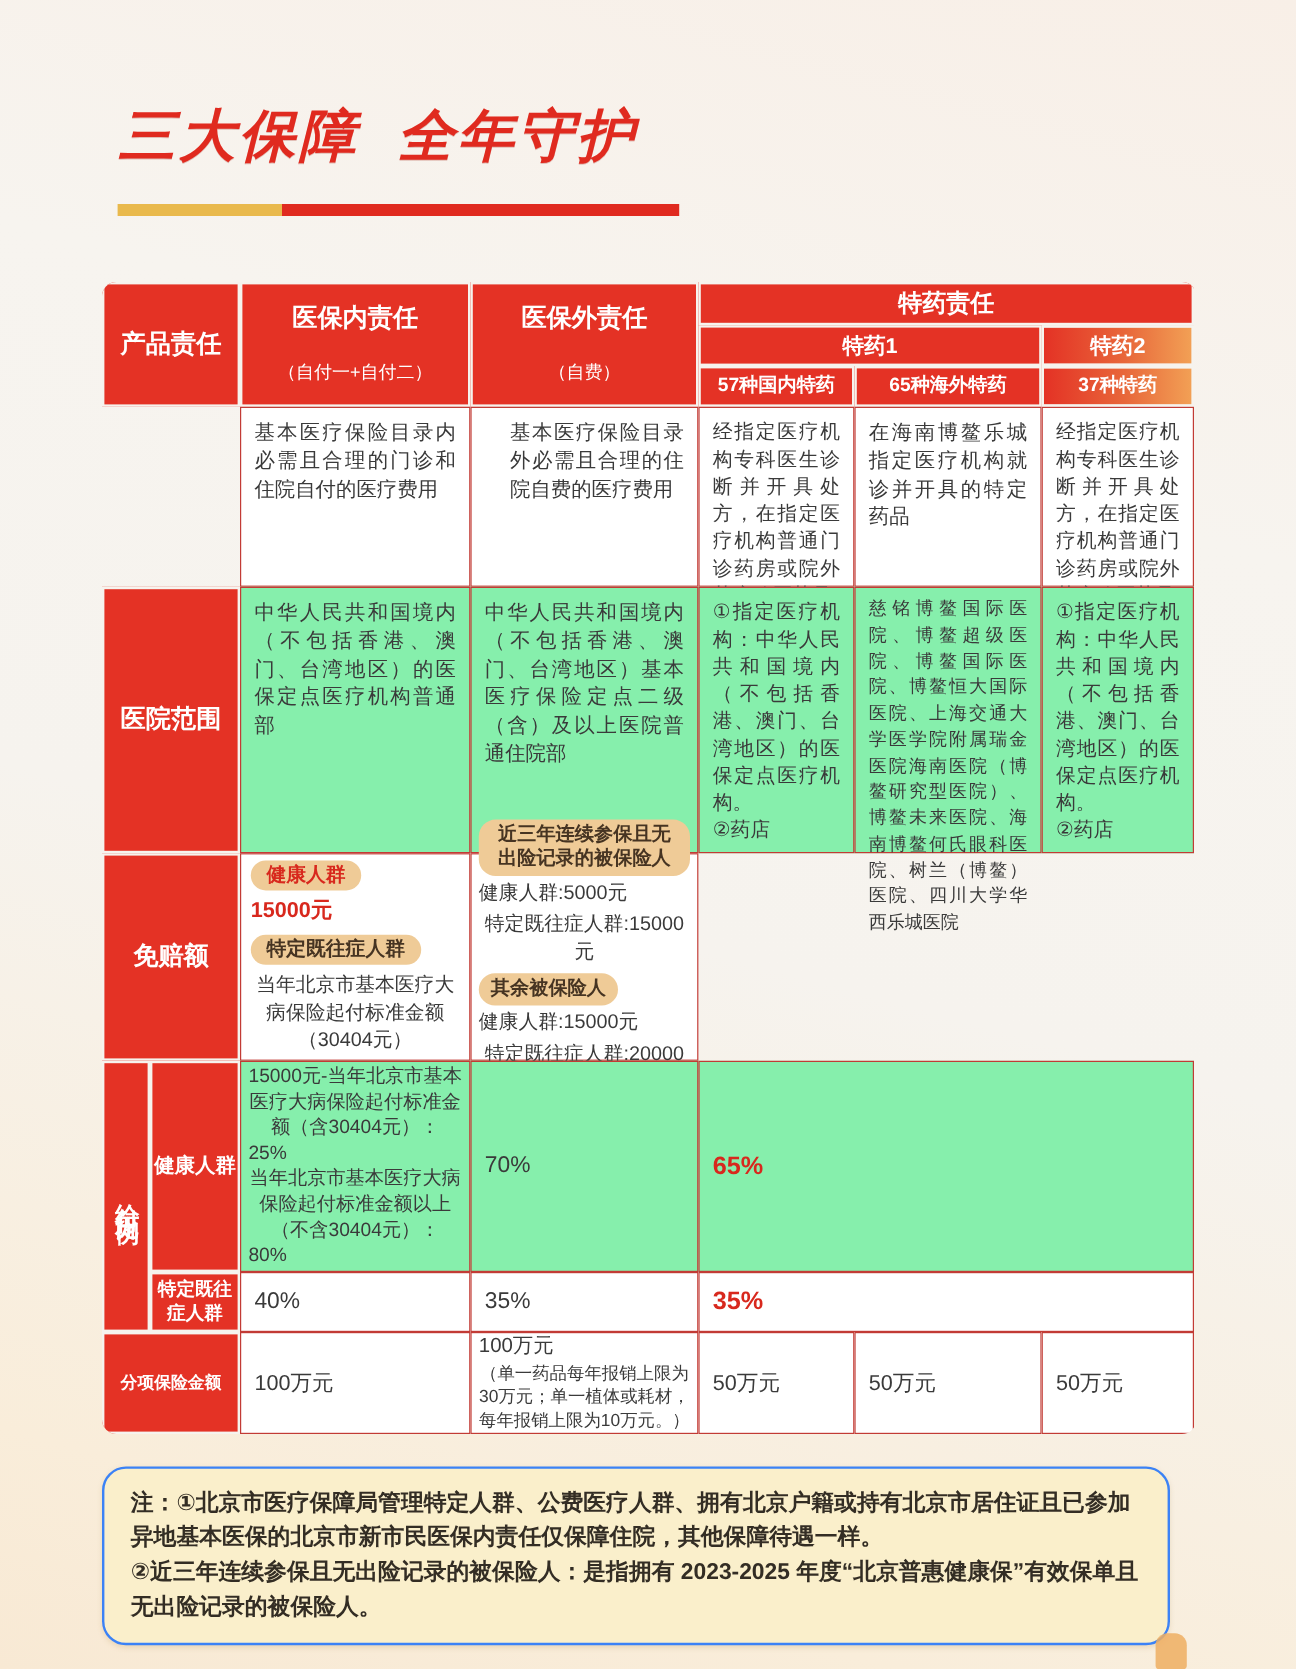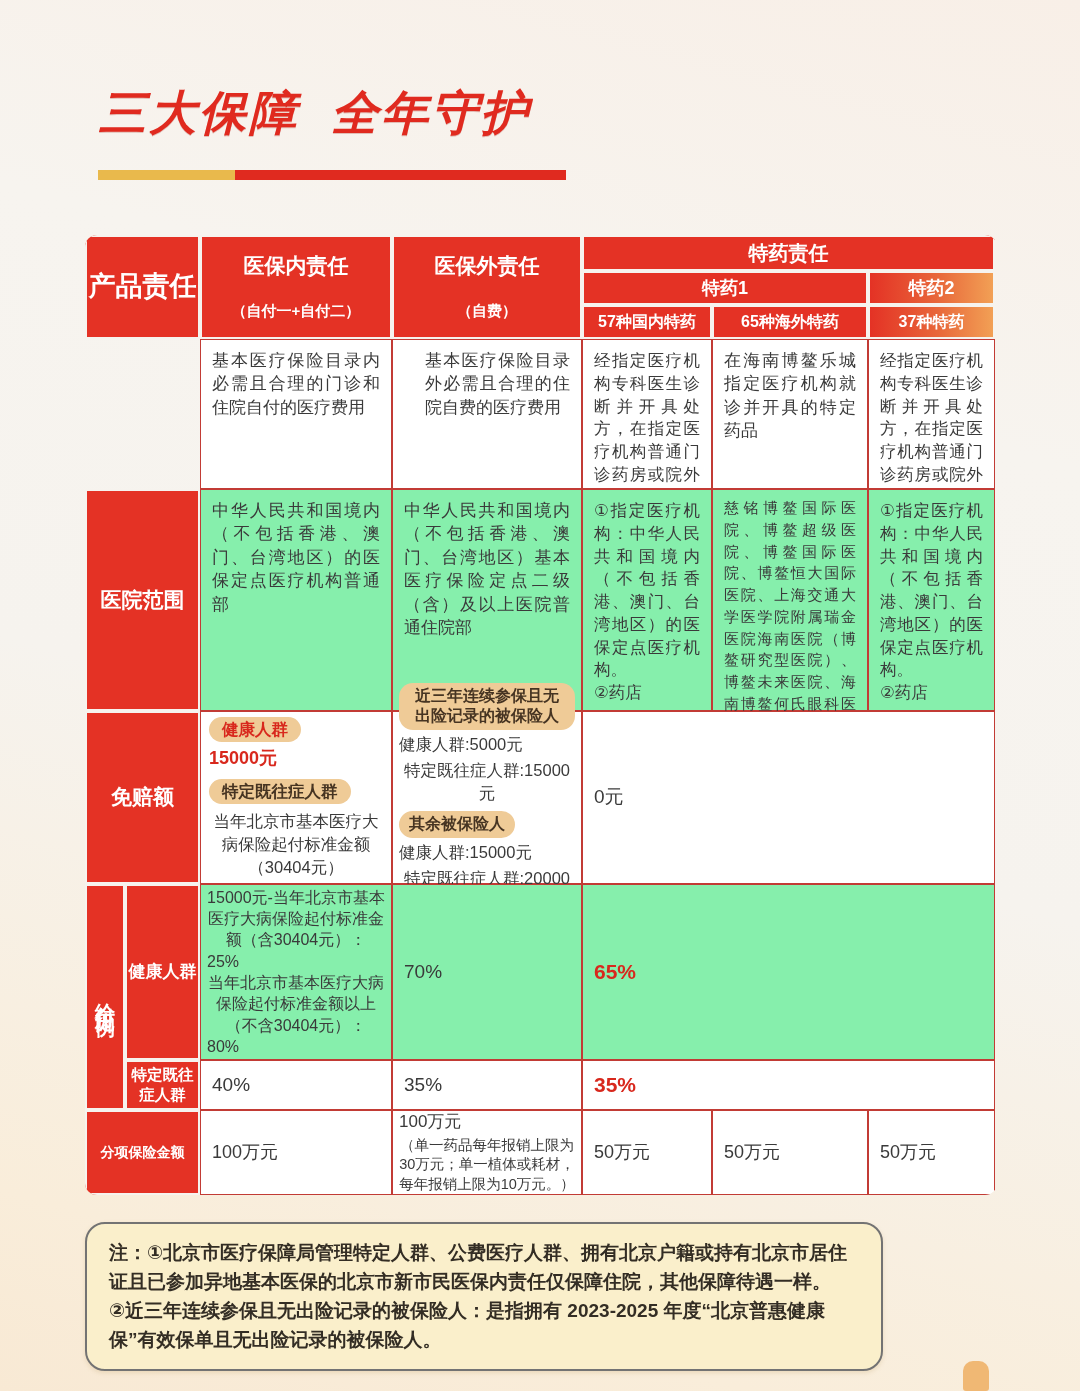--- a/index.html
+++ b/index.html
@@ -26,21 +26,21 @@
     display:grid;
     grid-template-columns: 40px 75px 192px 190px 130px 156px 127px;
     grid-template-rows: 36px 34px 34px 150px 222px 173px 176px 50px 85px;
     border-radius:12px; overflow:hidden;
   }
   .hcell {
     background:#e43225; color:#fff; font-weight:bold;
     display:flex; flex-direction:column; align-items:center; justify-content:center;
     text-align:center; border:2px solid #f6f3ee; line-height:1.25;
   }
-  .hcell .sub { font-weight:bold; font-size:15px; margin-top:23px; }
+  .hcell .sub { font-weight:normal; font-size:15px; margin-top:23px; }
   .grad { background: linear-gradient(90deg, #e43225 0%, #e8673a 55%, #f2a055 100%); }
   .bcell {
     background:#fff; border:1px solid #c23b35; color:#3a3a3a;
     padding:9px 11px; font-size:17px; line-height:1.38;
   }
   .pink { background:#86efac; }
   .just { text-align:justify; }
   .cen  { display:flex; flex-direction:column; align-items:flex-start; justify-content:center; text-align:center; }
   .pct  { font-size:19px; }
   .pct-red { color:#d8281d; font-weight:bold; font-size:21px; }
@@ -50,43 +50,43 @@
     padding:2px 13px; font-weight:bold; font-size:16.5px; color:#463422; line-height:1.3;
   }
   .pill.red-text { color:#d8281d; }
   .pill.multi { border-radius:14px; padding:3px 10px; font-size:16px; }
   .amount-red { color:#d8281d; font-weight:bold; font-size:18px; margin:4px 0 8px 0; }
   .mp-line { font-size:16.5px; margin-top:3px; }
   .small-note { font-size:14.5px; line-height:1.35; margin-top:2px; }
 
   
   .notes {
-    position:absolute; left:85px; top:1222px; width:798px; min-height:122px;
-    background:#faefcb; border:2px solid #737373; border-radius:20px;
+    position:absolute; left:85px; top:1222px; width:890px; min-height:122px;
+    background:#faefcb; border:2px solid #3b82f6; border-radius:20px;
     padding:15px 22px 14px 22px;
     font-size:19px; font-weight:600; color:#332d24; line-height:1.52;
     box-shadow: 0 2px 4px rgba(190,160,100,.25);
   }
   .blob {
     position:absolute; left:963px; top:1361px; width:26px; height:30px;
     background:#efae62; border-radius:10px 10px 3px 3px; opacity:.85;
   }
 </style>
 </head>
 <body>
 
 <div class="page-title">三大保障  全年守护</div>
 <div class="title-underline">
   <div class="seg-gold"></div>
   <div class="seg-red"></div>
 </div>
 
 <div class="ptable">
 
-  <div class="hcell" style="grid-column:1/3; grid-row:1/4; font-size:27px;text-align:center;">产品责任</div>
+  <div class="hcell" style="grid-column:1/3; grid-row:1/4; font-size:21px;text-align:center;">产品责任</div>
 
   <div class="hcell" style="grid-column:3/4; grid-row:1/4;">
     <div style="font-size:21px;">医保内责任</div>
     <div class="sub">（自付一+自付二）</div>
   </div>
 
   <div class="hcell" style="grid-column:4/5; grid-row:1/4;">
     <div style="font-size:21px;">医保外责任</div>
     <div class="sub">（自费）</div>
   </div>
@@ -125,21 +125,20 @@
     <div style="margin-top:6px; font-size:16.5px;">当年北京市基本医疗大病保险起付标准金额（30404元）</div>
   </div>
   <div class="bcell cen" style="grid-column:4/5; grid-row:6/7; padding:8px 6px;">
     <span class="pill multi">近三年连续参保且无出险记录的被保险人</span>
     <div class="mp-line">健康人群:5000元</div>
     <div class="mp-line">特定既往症人群:15000元</div>
     <span class="pill multi" style="margin-top:7px;">其余被保险人</span>
     <div class="mp-line">健康人群:15000元</div>
     <div class="mp-line">特定既往症人群:20000元</div>
   </div>
-  <div class="bcell cen pct" style="grid-column:5/8; grid-row:6/7;">0元</div>
 
   <div class="hcell vert" style="grid-column:1/2; grid-row:7/9;">给付比例</div>
   <div class="hcell" style="grid-column:2/3; grid-row:7/8; font-size:17px;">健康人群</div>
   <div class="bcell pink cen" style="grid-column:3/4; grid-row:7/8; font-size:16px; line-height:1.33; padding:8px 6px;">
     <span>15000元-当年北京市基本医疗大病保险起付标准金额（含30404元）：</span>
     <span>25%</span>
     <span>当年北京市基本医疗大病保险起付标准金额以上（不含30404元）：</span>
     <span>80%</span>
   </div>
   <div class="bcell pink cen pct" style="grid-column:4/5; grid-row:7/8;">70%</div>

